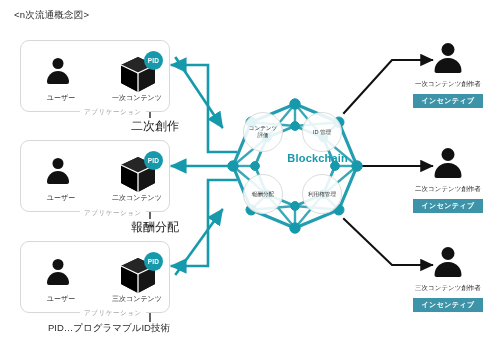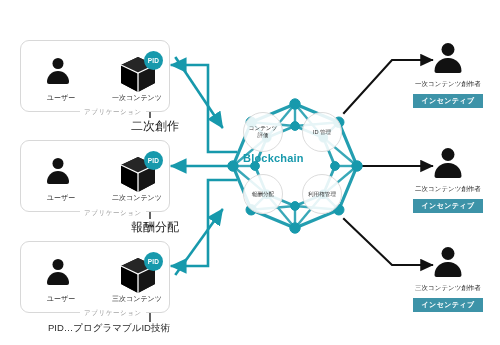--- a/index.html
+++ b/index.html
@@ -80,21 +80,21 @@
     width:19px; height:19px; border-radius:50%;
     background:#1799ac; color:#fff;
     font-size:6.5px; font-weight:bold;
     display:flex; align-items:center; justify-content:center;
     letter-spacing:.2px;
   }
 
   
   .hub-title {
     position:absolute; left:243px; top:152px; width:105px;
-    text-align:left; font-size:11px; font-weight:bold;
+    text-align:right; font-size:11px; font-weight:bold;
     color:#1799ac; z-index:3; letter-spacing:.2px;
   }
   .node-bubble {
     position:absolute; width:40px; height:40px; border-radius:50%;
     border:1px solid #dcdcdc; background:rgba(255,255,255,.88);
     display:flex; align-items:center; justify-content:center;
     text-align:center; font-size:5.6px; line-height:1.25;
     color:#333; z-index:3;
   }
 
@@ -109,20 +109,21 @@
     background:#3d93a8; color:#ffffff;
     font-size:7px; font-weight:bold;
     padding:2px 9px; letter-spacing:.4px;
   }
 </style>
 </head>
 <body>
 
 <div id="stage">
 
+  <div class="title">&lt;n次流通概念図&gt;</div>
 
   <svg class="layer back" viewBox="0 0 500 345">
     <defs>
       <marker id="ar-teal" markerWidth="7" markerHeight="7" refX="5.6" refY="3" orient="auto">
         <path d="M0,0 L6.4,3 L0,6 z" fill="#1799ac"></path>
       </marker>
       <marker id="ar-black" markerWidth="7" markerHeight="7" refX="5.6" refY="3" orient="auto">
         <path d="M0,0 L6.4,3 L0,6 z" fill="#111111"></path>
       </marker>
       <marker id="ar-dark" markerWidth="7" markerHeight="7" refX="5.6" refY="3" orient="auto">

